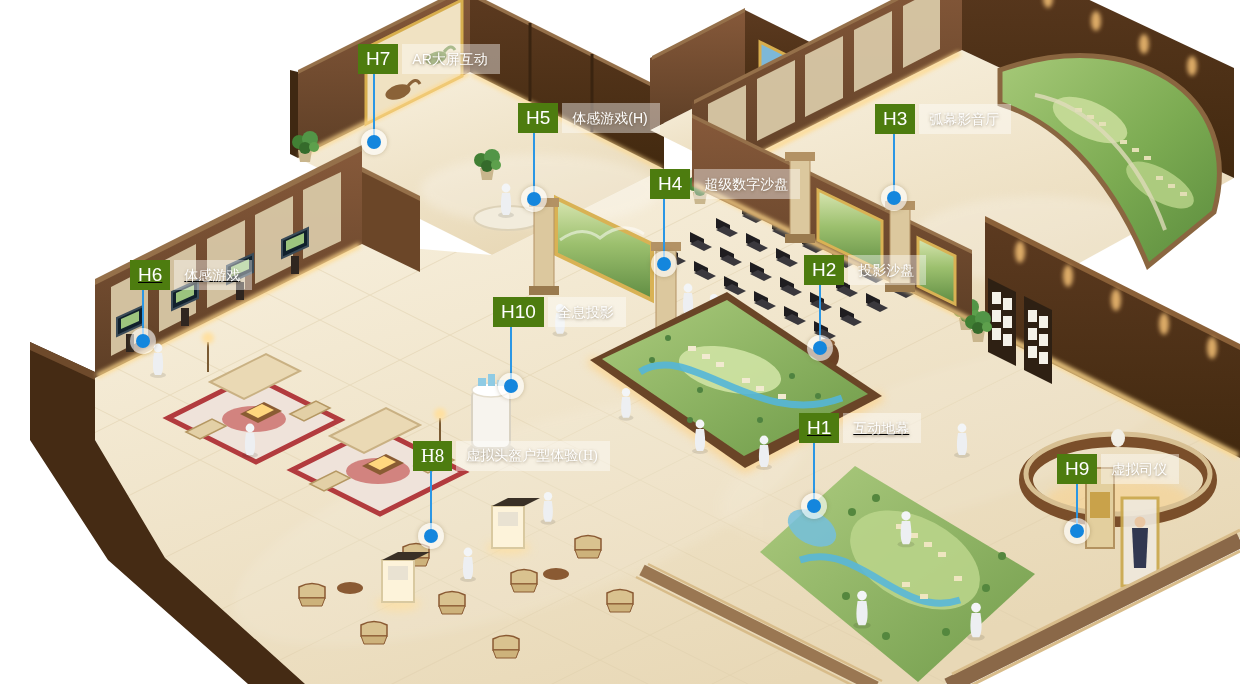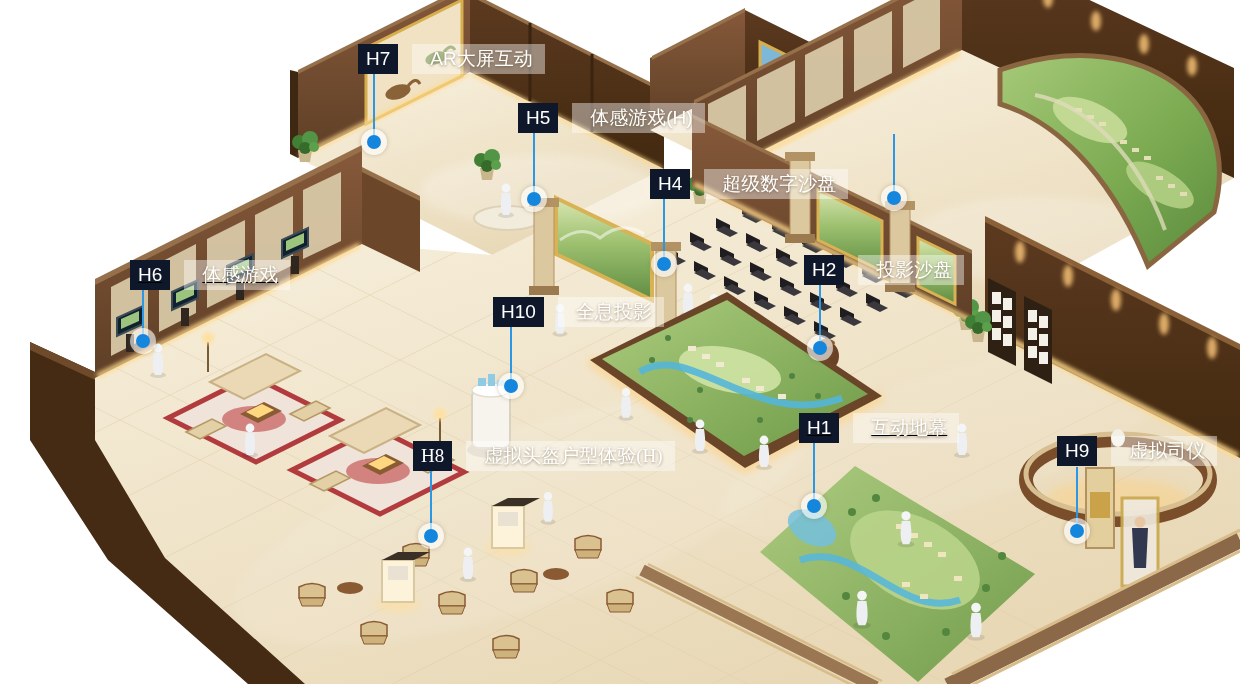--- a/index.html
+++ b/index.html
@@ -4,26 +4,26 @@
 <style>
   html,body{margin:0;padding:0;background:#fff;}
   .stage{
     position:relative;width:1240px;height:684px;overflow:hidden;background:#ffffff;
     font-family:"Liberation Sans","DejaVu Sans",sans-serif;
   }
   .stage svg{position:absolute;left:0;top:0;}
   .hotspot-layer{position:absolute;left:0;top:0;width:1240px;height:684px;z-index:10;}
   .hs-row{position:absolute;display:flex;align-items:stretch;height:30px;white-space:nowrap;}
   .hs-badge{
-    background:#0f172a;color:#fff;font-size:19px;line-height:30px;
+    background:#4d7c0f;color:#fff;font-size:19px;line-height:30px;
     padding:0 8px;min-width:22px;cursor:pointer;
   }
   .hs-label{
-    background:rgba(255,255,255,0.42);color:#fff;font-size:19px;line-height:30px;
-    padding:0 12px 0 18px;margin-left:14px;
+    background:rgba(255,255,255,0.42);color:#fff;font-size:14px;line-height:30px;
+    padding:0 12px 0 10px;margin-left:4px;
     text-shadow:0 1px 3px rgba(80,60,30,0.55);
   }
   .hs-line{position:absolute;width:2px;background:#2b97e5;}
   .hs-marker{
     position:absolute;width:26px;height:26px;border-radius:50%;
     background:rgba(255,255,255,0.62);box-shadow:0 0 4px rgba(120,100,60,0.35);cursor:pointer;
   }
   .hs-marker::after{
     content:"";position:absolute;left:6px;top:6px;width:14px;height:14px;border-radius:50%;
     background:#1486dd;
@@ -523,20 +523,24 @@
         <div class="hs-label">体感游戏(H)</div>
       </div>
       <div class="hs-line" style="left: 663px; top: 199px; height: 65px;"></div>
       <div class="hs-marker" style="left: 651px; top: 251px;"></div>
       <div class="hs-row" style="left: 650px; top: 169px;">
         <div class="hs-badge">H4</div>
         <div class="hs-label">超级数字沙盘</div>
       </div>
       <div class="hs-line" style="left: 893px; top: 134px; height: 64px;"></div>
       <div class="hs-marker" style="left: 881px; top: 185px;"></div>
+      <div class="hs-row" style="left: 875px; top: 104px;">
+        <div class="hs-badge">H3</div>
+        <div class="hs-label">弧幕影音厅</div>
+      </div>
       <div class="hs-line" style="left: 142px; top: 279px; height: 62px;"></div>
       <div class="hs-marker" style="left: 130px; top: 328px;"></div>
       <div class="hs-row" style="left: 130px; top: 260px; text-decoration: underline;">
         <div class="hs-badge">H6</div>
         <div class="hs-label">体感游戏</div>
       </div>
       <div class="hs-line" style="left: 819px; top: 285px; height: 63px;"></div>
       <div class="hs-marker" style="left: 807px; top: 335px;"></div>
       <div class="hs-row" style="left: 804px; top: 255px;">
         <div class="hs-badge">H2</div>
@@ -555,18 +559,18 @@
         <div class="hs-label">互动地幕</div>
       </div>
       <div class="hs-line" style="left: 430px; top: 471px; height: 65px;"></div>
       <div class="hs-marker" style="left: 418px; top: 523px;"></div>
       <div class="hs-row" style="left: 413px; top: 441px; font-family: Liberation Serif, serif;">
         <div class="hs-badge">H8</div>
         <div class="hs-label">虚拟头盔户型体验(H)</div>
       </div>
       <div class="hs-line" style="left: 1076px; top: 467px; height: 64px;"></div>
       <div class="hs-marker" style="left: 1064px; top: 518px;"></div>
-      <div class="hs-row" style="left: 1057px; top: 436px;">
+      <div class="hs-row" style="left: 1057px; top: 454px;">
         <div class="hs-badge">H9</div>
         <div class="hs-label">虚拟司仪</div>
       </div>
     </div>
 </div>
 
 </body></html>

